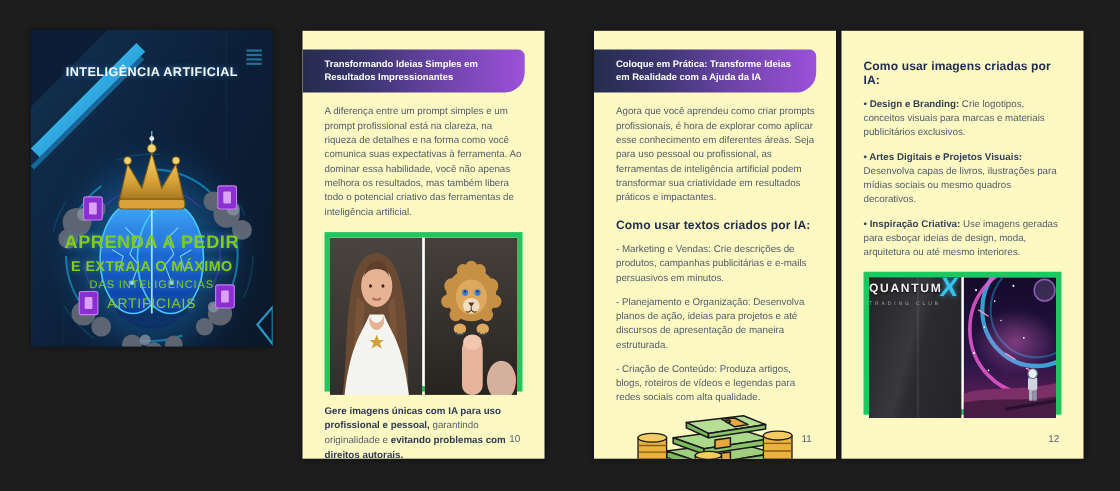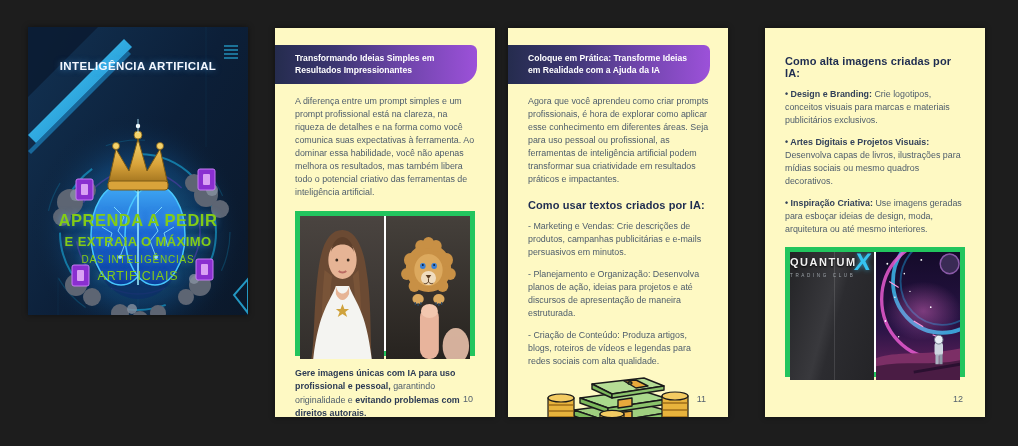--- a/index.html
+++ b/index.html
@@ -2,21 +2,21 @@
 <html><head>
 <meta charset="utf-8">
 <style>
   * { margin:0; padding:0; box-sizing:border-box; }
   html,body { width:1018px; height:446px; }
   body { background:#1d1d1d; font-family:"Liberation Sans", sans-serif; position:relative; overflow:hidden; }
   .stage { position:absolute; inset:0; }
 
   .page { position:absolute; top:28px; width:220px; height:389px; background:#fef9c3; overflow:hidden; box-shadow:0 0 6px rgba(0,0,0,.45); }
   .page.cover { top:27px; height:288px; background:#0b1a2c; }
-  #page-10 { left:275px; } #page-11 { left:508px; } #page-12 { left:765px; } #page-cover { left:28px; }
+  #page-10 { left:275px; } #page-11 { left:540px; } #page-12 { left:765px; } #page-cover { left:28px; }
 
   
   .cover-art { position:absolute; inset:0; }
   .cover-title { position:absolute; top:31px; left:0; right:0; text-align:center; color:#f4f8ff;
     font-weight:bold; font-size:11.5px; line-height:1.45; letter-spacing:.4px; text-shadow:0 0 6px rgba(90,180,255,.55); }
   .cover-footer { position:absolute; bottom:32px; left:0; right:0; text-align:center; color:#84cc16; text-shadow:0 0 7px rgba(90,180,255,.6); }
   .cf1 { font-size:16.5px; font-weight:800; letter-spacing:.5px; }
   .cf2 { font-size:13px; font-weight:800; letter-spacing:.4px; margin-top:4px; }
   .cf3 { font-size:10px; font-weight:400; letter-spacing:.8px; margin-top:5px; }
   .cf4 { font-size:12.5px; font-weight:400; letter-spacing:.8px; margin-top:4px; }
@@ -317,21 +317,21 @@
             <line x1="60" y1="48" x2="84" y2="48" stroke="#8a5a10"></line>
               <line x1="60" y1="53" x2="84" y2="53" stroke="#8a5a10"></line>
           </g>
         </g>
       </svg>
     </div>
     <div class="page-num">11</div>
   </div>
 
   <div class="page" id="page-12">
-    <h3 class="section-heading" style="margin-top:27px;">Como alta imagens criadas por IA:</h3>
+    <h3 class="section-heading" style="margin-top:27px;">Como usar imagens criadas por IA:</h3>
     <p class="bullet"><b>• Design e Branding:</b><span> Crie logotipos, conceitos visuais para marcas e materiais publicitários exclusivos.</span></p>
     <p class="bullet"><b>• Artes Digitais e Projetos Visuais:</b><span> Desenvolva capas de livros, ilustrações para mídias sociais ou mesmo quadros decorativos.</span></p>
     <p class="bullet"><b>• Inspiração Criativa:</b><span> Use imagens geradas para esboçar ideias de design, moda, arquitetura ou até mesmo interiores.</span></p>
     <div class="img-row" style="height:130px; margin-top:11px;">
 
       <div class="img-cell quantum-cell">
         <div class="q-row">
           <span class="q-name">QUANTUM</span>
           <span class="q-x">X</span>
         </div>

